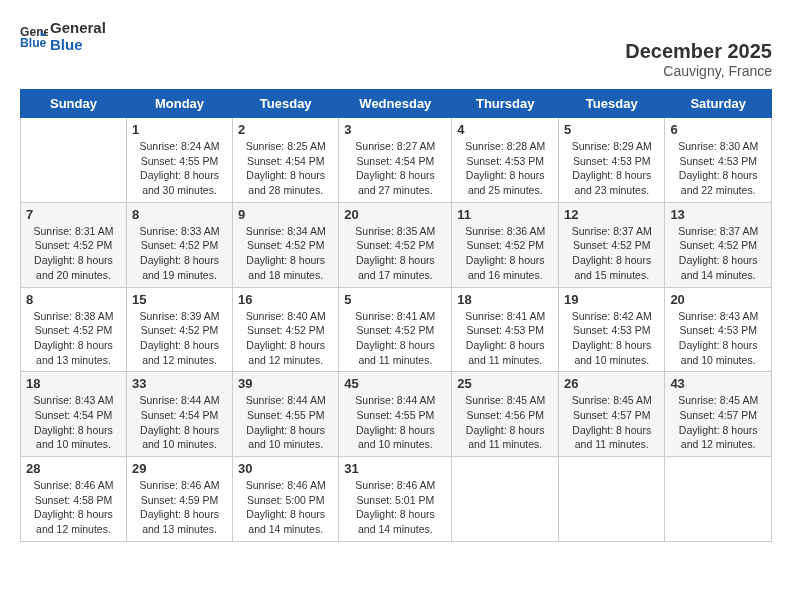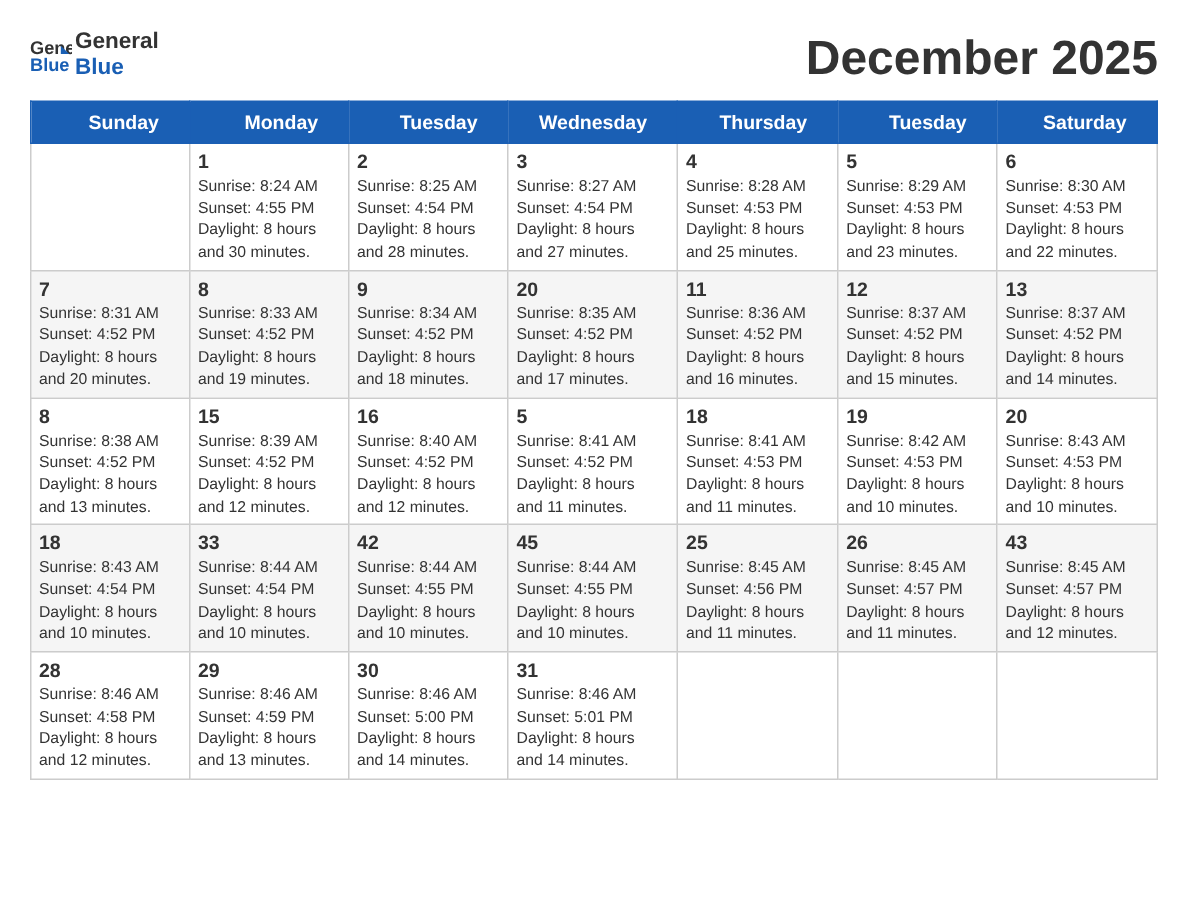--- a/index.html
+++ b/index.html
@@ -22,38 +22,39 @@
     }
     .logo-icon {
       width: 28px;
       height: 28px;
       margin-right: 2px;
     }
     .title-block {
       text-align: right;
     }
     .month-title {
-      font-size: 32px;
+      font-size: 20px;
       font-weight: bold;
       color: #333;
+      margin-top: 20px;
     }
     .location {
       font-size: 14px;
       color: #555;
     }
     table {
       width: 100%;
       border-collapse: collapse;
       font-size: 11px;
     }
     th {
       background-color: #1a5fb4;
       color: white;
       padding: 6px 20px;
-      text-align: right;
+      text-align: center;
       font-size: 13px;
       font-weight: bold;
     }
     td {
       border: 1px solid #ccc;
       vertical-align: top;
       padding: 4px 5px;
       min-height: 80px;
       width: calc(100% / 7);
     }
@@ -70,20 +71,21 @@
       font-weight: bold;
       font-size: 13px;
       color: #333;
       display: block;
       margin-bottom: 2px;
     }
     .day-info {
       color: #333;
       font-size: 10.5px;
       line-height: 1.4;
+      text-align: center;
     }
     .empty-cell {
       background-color: #f9f9f9;
     }
   </style>
 </head>
 <body>
 
 <div class="header">
   <div class="logo">
@@ -92,20 +94,21 @@
       <text x="0" y="26" font-size="13" font-weight="bold" fill="#1a5fb4">Blue</text>
       <polygon points="22,8 28,14 22,14" fill="#1a5fb4"></polygon>
     </svg>
     <div style="display:flex;flex-direction:column;line-height:1.1;">
       <span style="font-size:15px;font-weight:bold;color:#333;">General</span>
       <span style="font-size:15px;font-weight:bold;color:#1a5fb4;">Blue</span>
     </div>
   </div>
   <div class="title-block">
     <div class="month-title">December 2025</div>
+    <div class="location">Cauvigny, France</div>
   </div>
 </div>
 
 <table>
   <thead>
     <tr>
     <th>Sunday</th>
         <th>Monday</th>
         <th>Tuesday</th>
         <th>Wednesday</th>
@@ -205,21 +208,21 @@
       <tr>
         <td>
           <span class="day-number">18</span>
           <div class="day-info">Sunrise: 8:43 AM<br>Sunset: 4:54 PM<br>Daylight: 8 hours<br>and 10 minutes.</div>
         </td>
         <td>
           <span class="day-number">33</span>
           <div class="day-info">Sunrise: 8:44 AM<br>Sunset: 4:54 PM<br>Daylight: 8 hours<br>and 10 minutes.</div>
         </td>
         <td>
-          <span class="day-number">42</span>
+          <span class="day-number">39</span>
           <div class="day-info">Sunrise: 8:44 AM<br>Sunset: 4:55 PM<br>Daylight: 8 hours<br>and 10 minutes.</div>
         </td>
         <td>
           <span class="day-number">45</span>
           <div class="day-info">Sunrise: 8:44 AM<br>Sunset: 4:55 PM<br>Daylight: 8 hours<br>and 10 minutes.</div>
         </td>
         <td>
           <span class="day-number">25</span>
           <div class="day-info">Sunrise: 8:45 AM<br>Sunset: 4:56 PM<br>Daylight: 8 hours<br>and 11 minutes.</div>
         </td>

